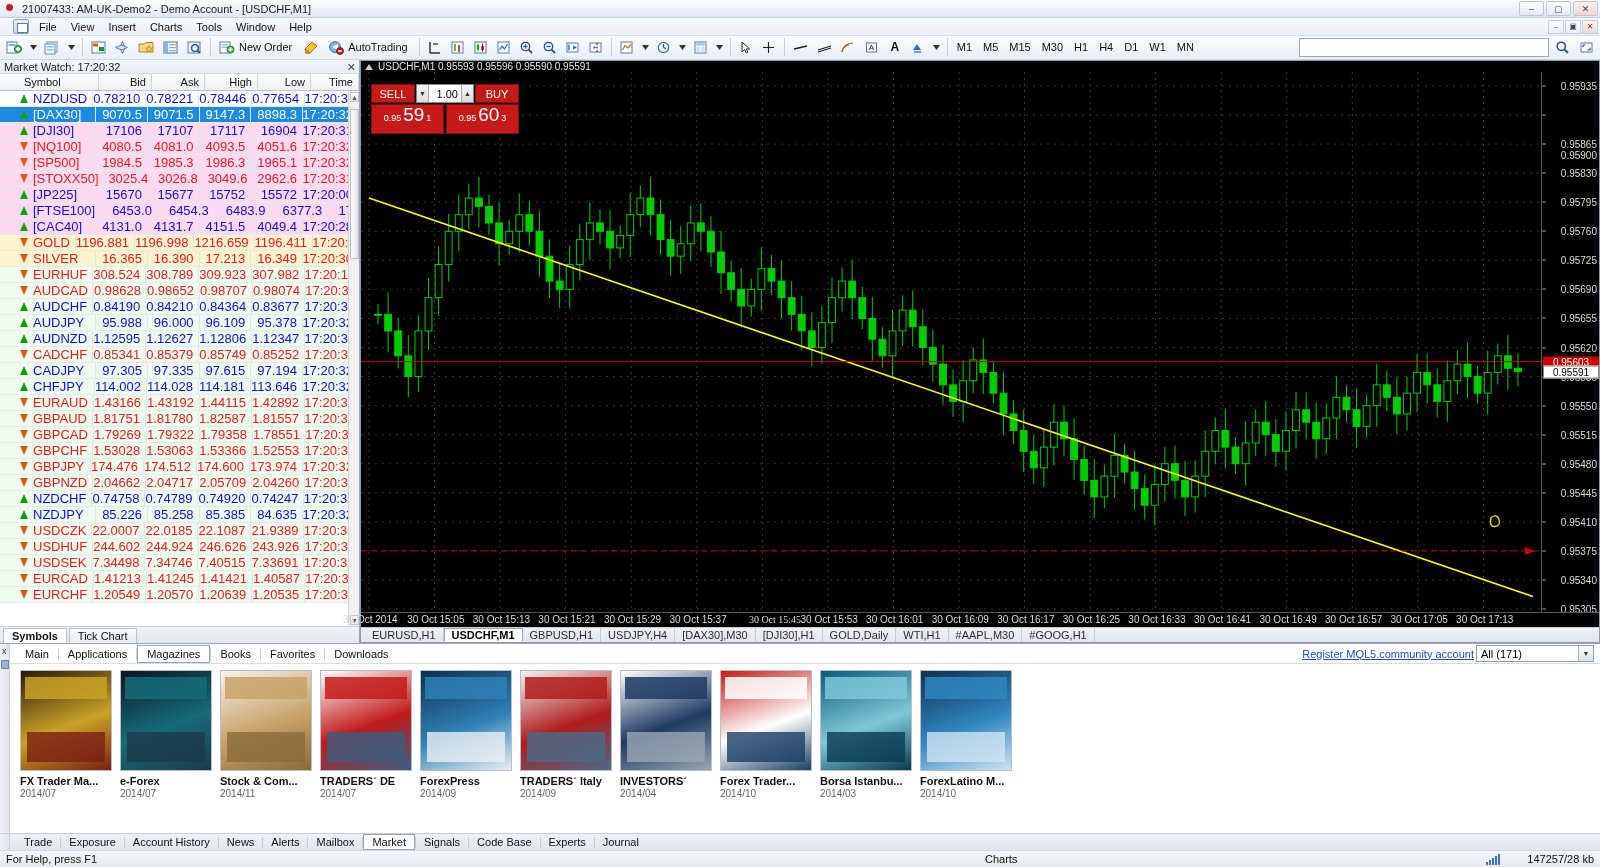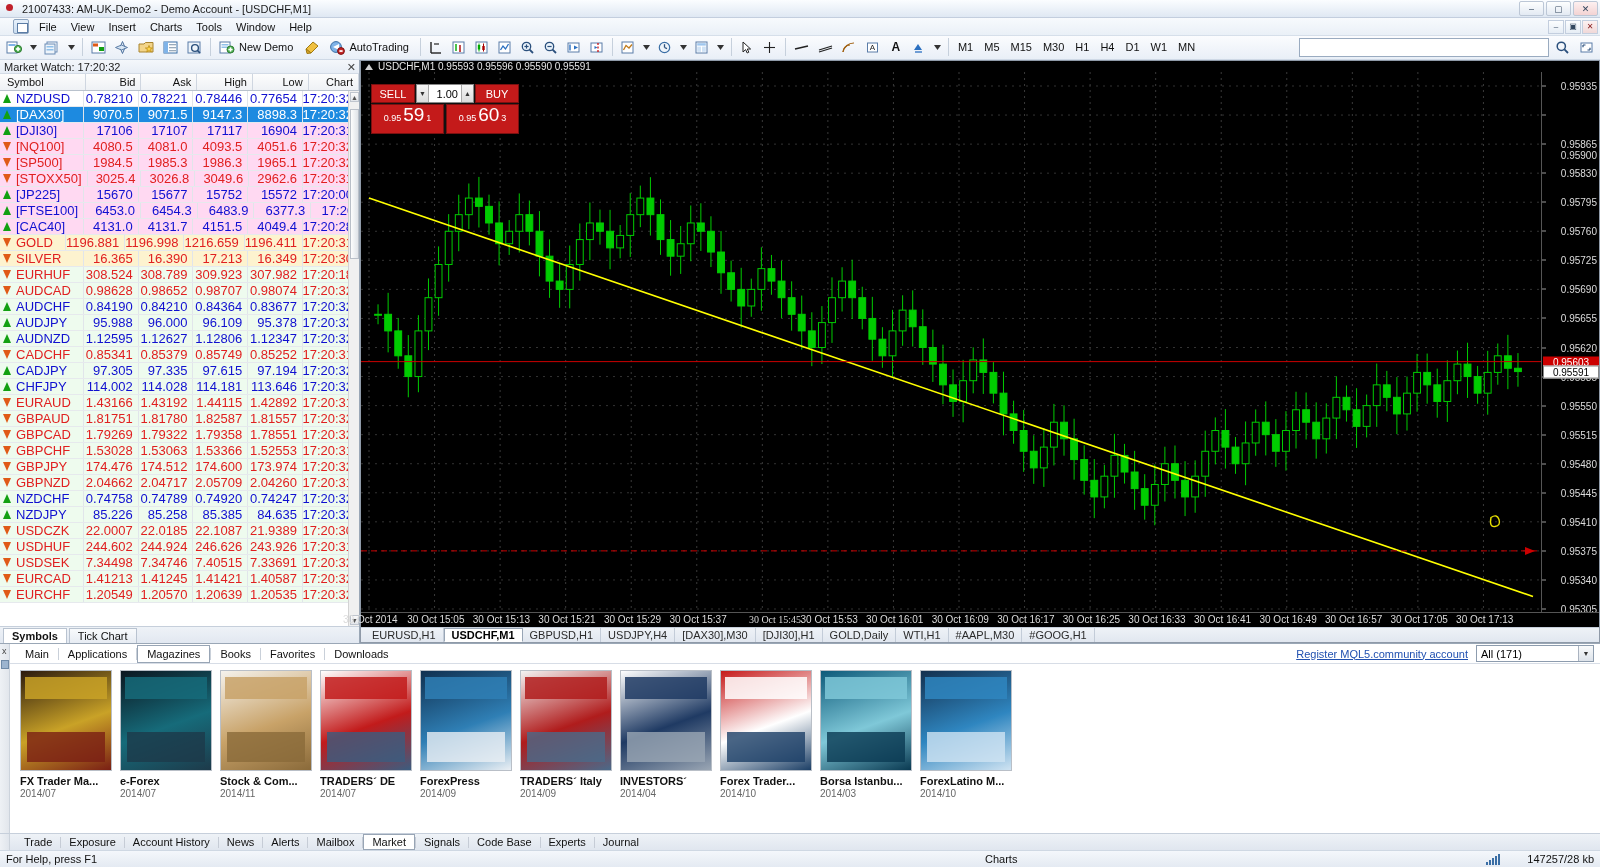--- a/index.html
+++ b/index.html
@@ -71,21 +71,21 @@
   .mw-head { display:flex; height:17px; background: linear-gradient(#fdfdfd,#eef1f5);
     border-bottom:1px solid #b9c2cd; font-size:11px; }
   .mw-head div { border-right:1px solid #cfd6e0; display:flex; align-items:center;
     justify-content:flex-end; padding-right:5px; color:#111; }
   .mw-head .c-sym { justify-content:flex-start; padding-left:7px; }
   .mw-body { flex:1; overflow:hidden; position:relative; }
   .mw-row { display:flex; height:16px; font-size:13px; border-bottom:1px solid #e6e9ed; }
   .mw-row > div { border-right:1px solid #e1e5ea; display:flex; align-items:center;
     justify-content:flex-end; padding-right:5px; }
   .mw-row .c-sym { justify-content:flex-start; padding-left:3px; gap:4px; }
-  .c-sym { width: 95px; }
+  .c-sym { width: 95px; margin-left: 17px; }
   .c-bid { width: 62px; } .c-ask { width: 62px; }
   .c-high{ width: 62px; } .c-low { width: 62px; }
   .c-time{ width: 56px; }
   .arrow { width:9px; height:9px; flex:0 0 9px; position:relative; }
   .arrow.up::after { content:""; position:absolute; left:0; top:0;
     border-left:4.5px solid transparent; border-right:4.5px solid transparent;
     border-bottom:9px solid #12a012; }
   .arrow.down::after { content:""; position:absolute; left:0; top:0;
     border-left:4.5px solid transparent; border-right:4.5px solid transparent;
     border-top:9px solid #e05a17; }
@@ -161,21 +161,21 @@
     border-right:1px solid #ccd3dc; font-size:9px; color:#555; position:relative; }
   .mp-left .xc { position:absolute; top:2px; left:2px; font-size:9px; color:#444; }
   .mp-left .sq { position:absolute; top:16px; left:1px; width:8px; height:9px;
     background:#9cb4cf; border:1px solid #6f8aa8; }
   .mp-main { flex:1; display:flex; flex-direction:column; }
   .mp-tabs { height:20px; display:flex; align-items:center; gap:0;
     border-bottom:1px solid #d7dde6; padding-left:6px; position:relative; }
   .mp-tab { font-size:11px; padding:2px 9px; color:#111; }
   .mp-tab.active { border:1px solid #98a5b5; background:#fff; }
   .mp-tsep { width:1px; height:12px; background:#c9d0d9; }
-  .mp-right { position:absolute; right:6px; display:flex; align-items:center; gap:8px; }
+  .mp-right { position:absolute; right:6px; display:flex; align-items:center; gap:2px; }
   .mp-link { font-size:11px; color:#2050b0; text-decoration:underline; }
   .mp-select { width:118px; height:17px; border:1px solid #8d9cae; background:#fff;
     font-size:11px; display:flex; align-items:center; padding-left:4px; position:relative; }
   .mp-select .caret { position:absolute; right:0; top:0; bottom:0; width:15px;
     background:linear-gradient(#f9fafb,#dde3ea); border-left:1px solid #aab3c0;
     display:flex; align-items:center; justify-content:center; font-size:7px; color:#333; }
   .mp-grid { flex:1; display:flex; gap:0; padding:6px 0 0 10px; }
   .mcard { width:100px; display:flex; flex-direction:column; }
   .mcard-cover { width:92px; height:101px; border:1px solid #b9bfc7; overflow:hidden;
     position:relative; }
@@ -301,21 +301,21 @@
     <div class="tsep"></div>
     <div class="tbtn labeled">
       <svg class="ic" width="16" height="15" viewBox="0 0 16 15">
           <rect x="1" y="2" width="10" height="11" fill="#fff" stroke="#5a7ca8"></rect>
           <rect x="2.5" y="4" width="7" height="1.5" fill="#8fc0ea"></rect>
           <rect x="2.5" y="6.5" width="7" height="1.5" fill="#8fc0ea"></rect>
           <circle cx="11.5" cy="9.5" r="3.5" fill="#4caf50" stroke="#2e7d32"></circle>
           <rect x="10.8" y="7.4" width="1.5" height="4.2" fill="#fff"></rect>
           <rect x="9.4" y="8.8" width="4.2" height="1.5" fill="#fff"></rect>
         </svg>
-      <span>New Demo</span>
+      <span>New Order</span>
     </div>
     <div class="tbtn">
       <svg class="ic" width="17" height="15" viewBox="0 0 17 15">
           <path d="M2 9 L9 2 L14 6 L7 13 Z" fill="#f0c040" stroke="#a07a10"></path>
           <path d="M2 9 L7 13 L3 13.5 Z" fill="#d9a62e" stroke="#a07a10"></path>
         </svg>
     </div>
     <div class="tbtn labeled">
       <svg class="ic" width="16" height="15" viewBox="0 0 16 15">
           <circle cx="7" cy="7" r="5.4" fill="#7fb3e8" stroke="#3a6ea5"></circle>
@@ -502,21 +502,21 @@
       <div class="mw-title">
         <span>Market Watch: 17:20:32</span>
         <span class="mw-close">✕</span>
       </div>
       <div class="mw-head">
         <div class="c-sym">Symbol</div>
         <div class="c-bid">Bid</div>
         <div class="c-ask">Ask</div>
         <div class="c-high">High</div>
         <div class="c-low">Low</div>
-        <div class="c-time">Chart</div>
+        <div class="c-time">Time</div>
       </div>
       <div class="mw-body" id="mw-body">
         <div class="mw-row" style="background: rgb(255, 255, 255); color: rgb(16, 16, 208);">
             <div class="c-sym">
               <span class="arrow up"></span>
               <span>NZDUSD</span>
             </div>
             <div class="c-bid">0.78210</div>
             <div class="c-ask">0.78221</div>
             <div class="c-high">0.78446</div>

